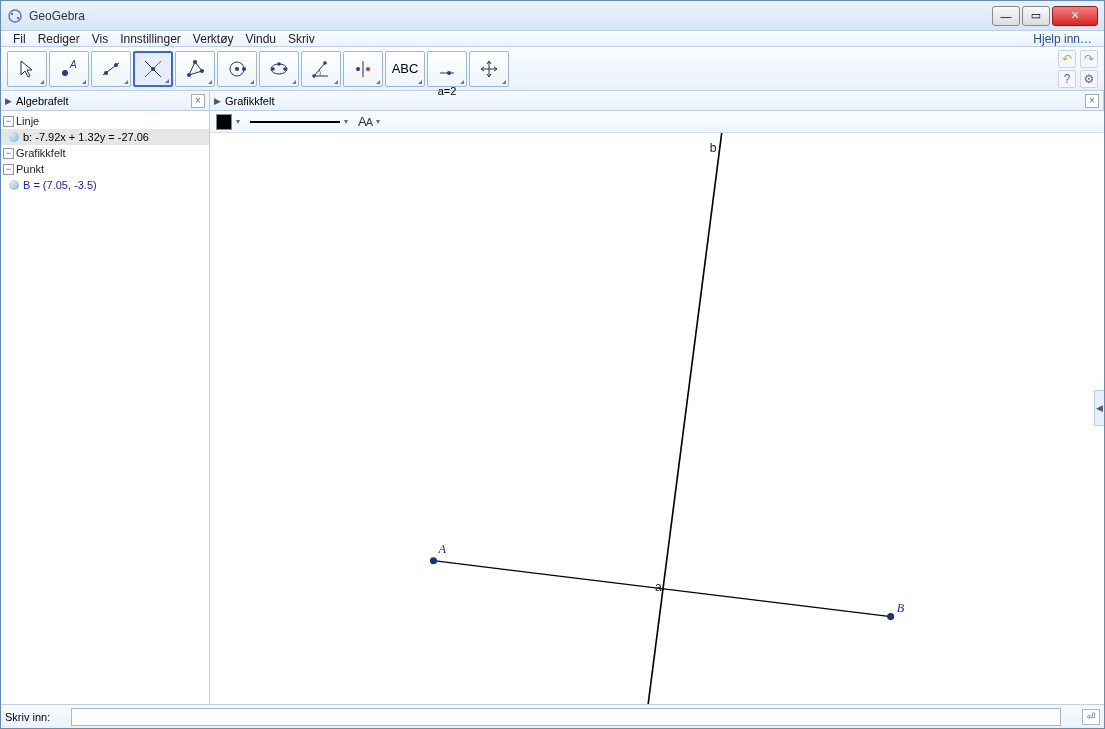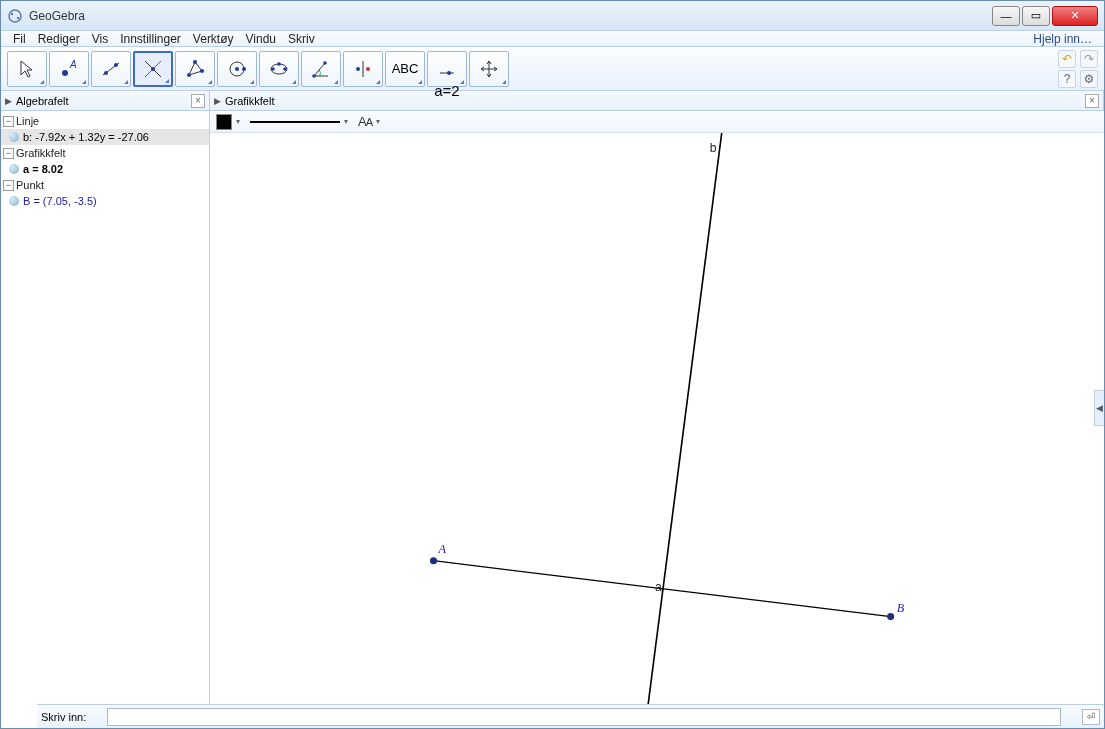--- a/index.html
+++ b/index.html
@@ -52,21 +52,21 @@
 .graphics-toolbar { height:22px; border-bottom:1px solid #d6e0ea; background:linear-gradient(#fbfdff,#eef5fc); display:flex; align-items:center; padding:0 6px; gap:4px; font-size:11px;}
 .color-swatch { width:16px; height:16px; background:#000; border:1px solid #888; cursor:pointer;}
 .drop-tri { font-size:8px; color:#666; margin-right:6px; cursor:pointer;}
 .line-style { width:90px; height:2px; background:#000; cursor:pointer;}
 .font-aa { font-size:11px; letter-spacing:-1px; cursor:pointer; color:#333;}
 .font-aa .big{ font-size:13px; }
 .graphics-canvas { flex:1; position:relative; overflow:hidden; background:#fff;}
 
 .side-expand { position:absolute; right:0; top:50%; transform:translateY(-50%); width:10px; height:36px; display:flex; align-items:center; justify-content:center; background:#e6eef7; border-left:1px solid #bcd0e5; border-top:1px solid #bcd0e5; border-bottom:1px solid #bcd0e5; font-size:9px; color:#556; cursor:pointer;}
 
-.inputbar { height:24px; border-top:1px solid #bcd0e5; background:linear-gradient(#f7fbff,#e9f2fb); display:flex; align-items:center; padding:0 4px; gap:21px; font-size:11px;margin-left:36px;}
+.inputbar { height:24px; border-top:1px solid #bcd0e5; background:linear-gradient(#f7fbff,#e9f2fb); display:flex; align-items:center; padding:0 4px; gap:21px; font-size:11px;}
 .inputbar input { flex:1; height:18px; border:1px solid #aab8c8; background:#fff; padding:0 4px; font-size:11px;}
 .inputbar .kbd { width:18px; height:16px; border:1px solid #aab8c8; background:#fff; display:flex; align-items:center; justify-content:center; font-size:10px; cursor:pointer; color:#555;}
 
 svg .pt { fill:#1c2f7a; }
 svg .pt-label { font: italic 12px Georgia, serif; fill:#1a1ab3; }
 svg .line-label { font: 12px Arial; fill:#222; }
 svg line.seg { stroke:#000; stroke-width:1.2; }
 svg line.bigline { stroke:#000; stroke-width:1.6; }
 </style>
 </head>
@@ -177,21 +177,21 @@
         <div class="tool-btn">
           <svg width="20" height="20" viewBox="0 0 20 20"></svg>
           <span style="font-size:13px;position:absolute;">ABC</span>
           <span class="drop-corner"></span>
         </div>
         <div class="tool-btn">
           <svg width="20" height="20" viewBox="0 0 20 20">
             <line x1="3" y1="14" x2="17" y2="14" stroke="#333"></line>
             <circle cx="12" cy="14" r="2" fill="#2438a0"></circle>
           </svg>
-          <span style="font-size:15px;position:absolute;margin-top:44px;">a=2</span>
+          <span style="font-size:11px;position:absolute;margin-top:44px;">a=2</span>
           <span class="drop-corner"></span>
         </div>
         <div class="tool-btn">
           <svg width="20" height="20" viewBox="0 0 20 20">
             <path d="M10 2 L10 18 M2 10 L18 10 M10 2 L8 5 M10 2 L12 5 M10 18 L8 15 M10 18 L12 15 M2 10 L5 8 M2 10 L5 12 M18 10 L15 8 M18 10 L15 12" stroke="#333" fill="none"></path>
           </svg>
           <span class="drop-corner"></span>
         </div>
       </div>
     <div class="tb-spacer"></div>
@@ -226,24 +226,20 @@
           <span class="toggle">−</span>
           <span>Linje</span>
         </div>
         <div class="tree-row item sel">
           <span class="bullet"></span>
           <span class="val" style="">b: -7.92x + 1.32y = -27.06</span>
         </div>
         <div class="tree-row cat">
           <span class="toggle">−</span>
           <span>Grafikkfelt</span>
-        </div>
-        <div class="tree-row item">
-          <span class="bullet"></span>
-          <span class="val" style="font-weight:bold;color:#000;">a = 8.02</span>
         </div>
         <div class="tree-row cat">
           <span class="toggle">−</span>
           <span>Punkt</span>
         </div>
         <div class="tree-row item">
           <span class="bullet"></span>
           <span class="val" style="">B = (7.05, -3.5)</span>
         </div>
       </div>

